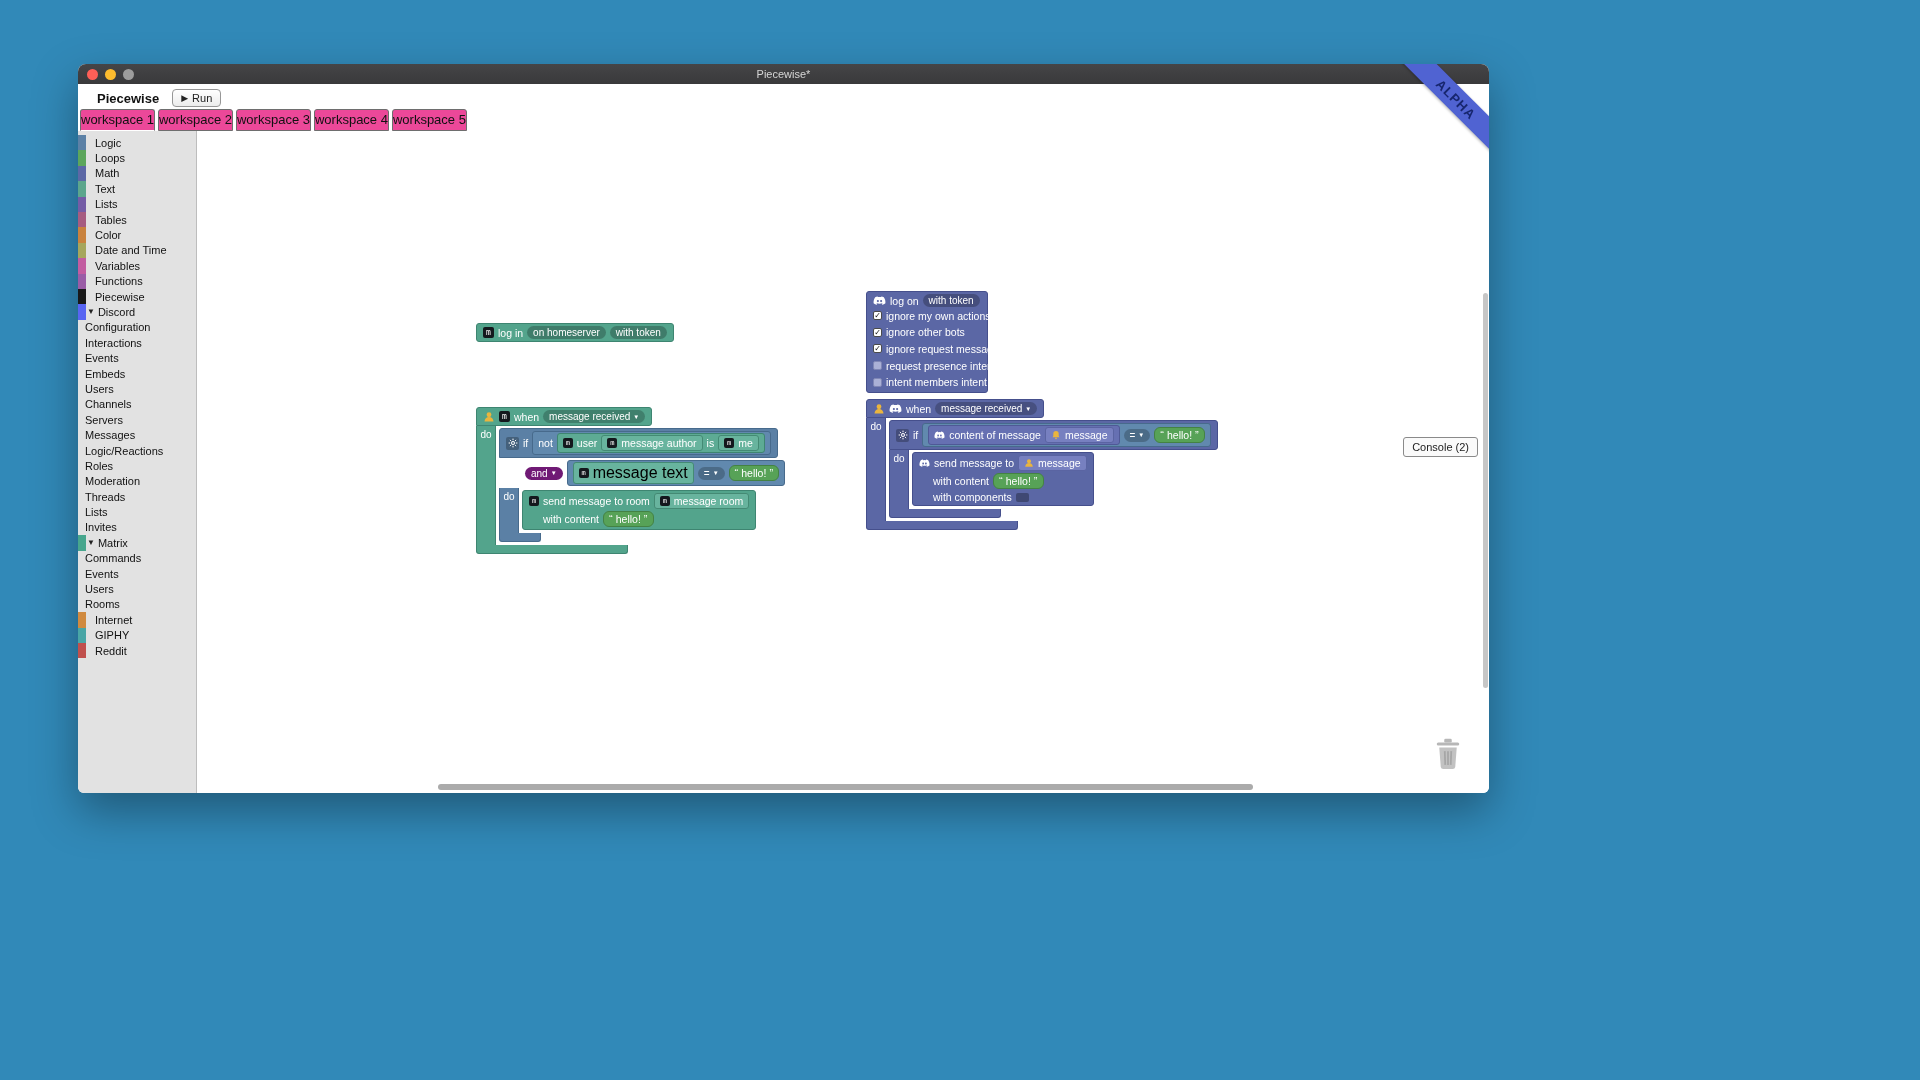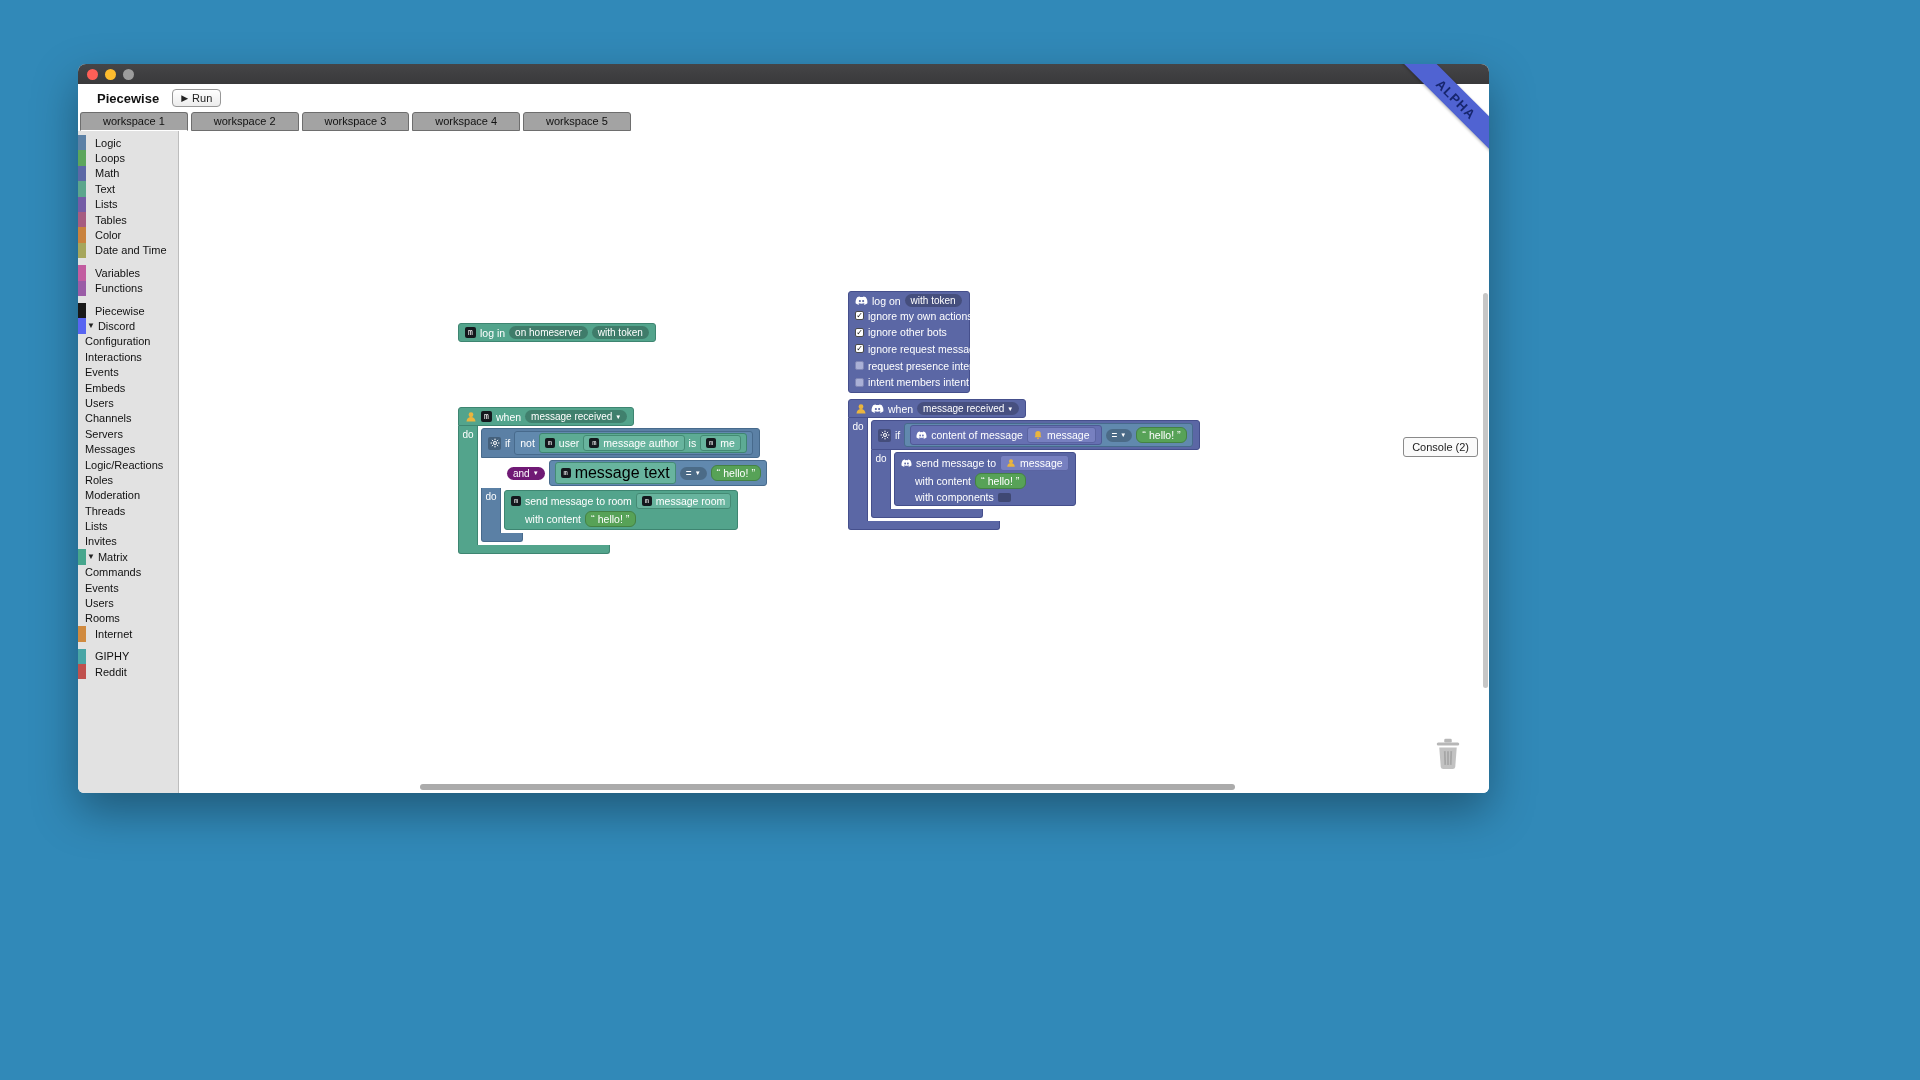--- a/index.html
+++ b/index.html
@@ -16,32 +16,32 @@
 .light.red{background:#ff5f57}.light.yellow{background:#febc2e}.light.gray{background:#9d9d9d}
 .win-title{position:absolute;left:0;right:0;text-align:center;color:#d6d6d6;font-size:11px}
 
 .appbar{height:28px;display:flex;align-items:center;gap:13px;padding-left:19px;background:#fff;flex:0 0 auto}
 .brand{font-weight:bold;font-size:13px;color:#111}
 .runbtn{font-size:11px;border:1px solid #979797;border-radius:4px;background:linear-gradient(#ffffff,#ececec);
   padding:2px 8px;display:inline-flex;gap:4px;align-items:center;color:#222;cursor:default}
 .runbtn .tri-run{font-size:9px}
 
 .tabsrow{display:flex;gap:3px;padding-left:2px;align-items:flex-end;height:19px;flex:0 0 auto}
-.tab{font-size:11px;border:1px solid #6e6e6e;background:#a3a3a3;padding:2px 22px 3px;border-radius:3px 3px 0 0;color:#111;cursor:default}
+.tab{font-size:13px;border:1px solid #6e6e6e;background:#ec4899;padding:2px 0 3px;border-radius:3px 3px 0 0;color:#111;cursor:default}
 .tab.active{border-bottom-color:#fff}
 
 .wbody{flex:1;display:flex;min-height:0}
-.toolbox{width:101px;background:#e2e2e2;border-right:1px solid #bdbdbd;padding-top:4px;flex:0 0 auto;overflow:hidden}
+.toolbox{width:119px;background:#e2e2e2;border-right:1px solid #bdbdbd;padding-top:4px;flex:0 0 auto;overflow:hidden}
 .tb-item{position:relative;height:15.4px;display:flex;align-items:center;font-size:11px;color:#111;cursor:default}
 .tb-item .chip{position:absolute;left:0;top:0;bottom:0;width:8px}
 .tb-item .tb-label{padding-left:17px;white-space:nowrap}
 .tb-item.sub .tb-label{padding-left:7px}
 .tb-item.exp .tb-label{padding-left:3px}
 .tb-item .tri{margin-left:9px;font-size:8px;color:#222}
-.gap{margin-top:7px}
+.gap{margin-top:0}
 .chip-logic{background:#5C81A6}.chip-loops{background:#5CA65C}.chip-math{background:#5C68A6}
 .chip-text{background:#5CA68D}.chip-lists{background:#745CA6}.chip-tables{background:#A65C81}
 .chip-color{background:#C9823E}.chip-datetime{background:#A6A65C}.chip-variables{background:#C25CA0}
 .chip-functions{background:#9A5CA6}.chip-piecewise{background:#191919}.chip-discord{background:#5865F2}
 .chip-matrix{background:#47A68D}.chip-internet{background:#D08A3F}.chip-giphy{background:#49A6A6}
 .chip-reddit{background:#C0504D}
 
 .canvas{flex:1;position:relative;background:#fff;overflow:hidden}
 .abs{position:absolute}
 
@@ -107,20 +107,21 @@
 <body>
 
 <div class="window">
 
   <div class="titlebar">
     <div class="lights">
       <span class="light red"></span>
       <span class="light yellow"></span>
       <span class="light gray"></span>
     </div>
+    <div class="win-title">Piecewise*</div>
   </div>
 
   <div class="appbar">
     <span class="brand">Piecewise</span>
     <span class="runbtn">
       <span class="tri-run">▶</span>
       <span>Run</span>
     </span>
   </div>
 

